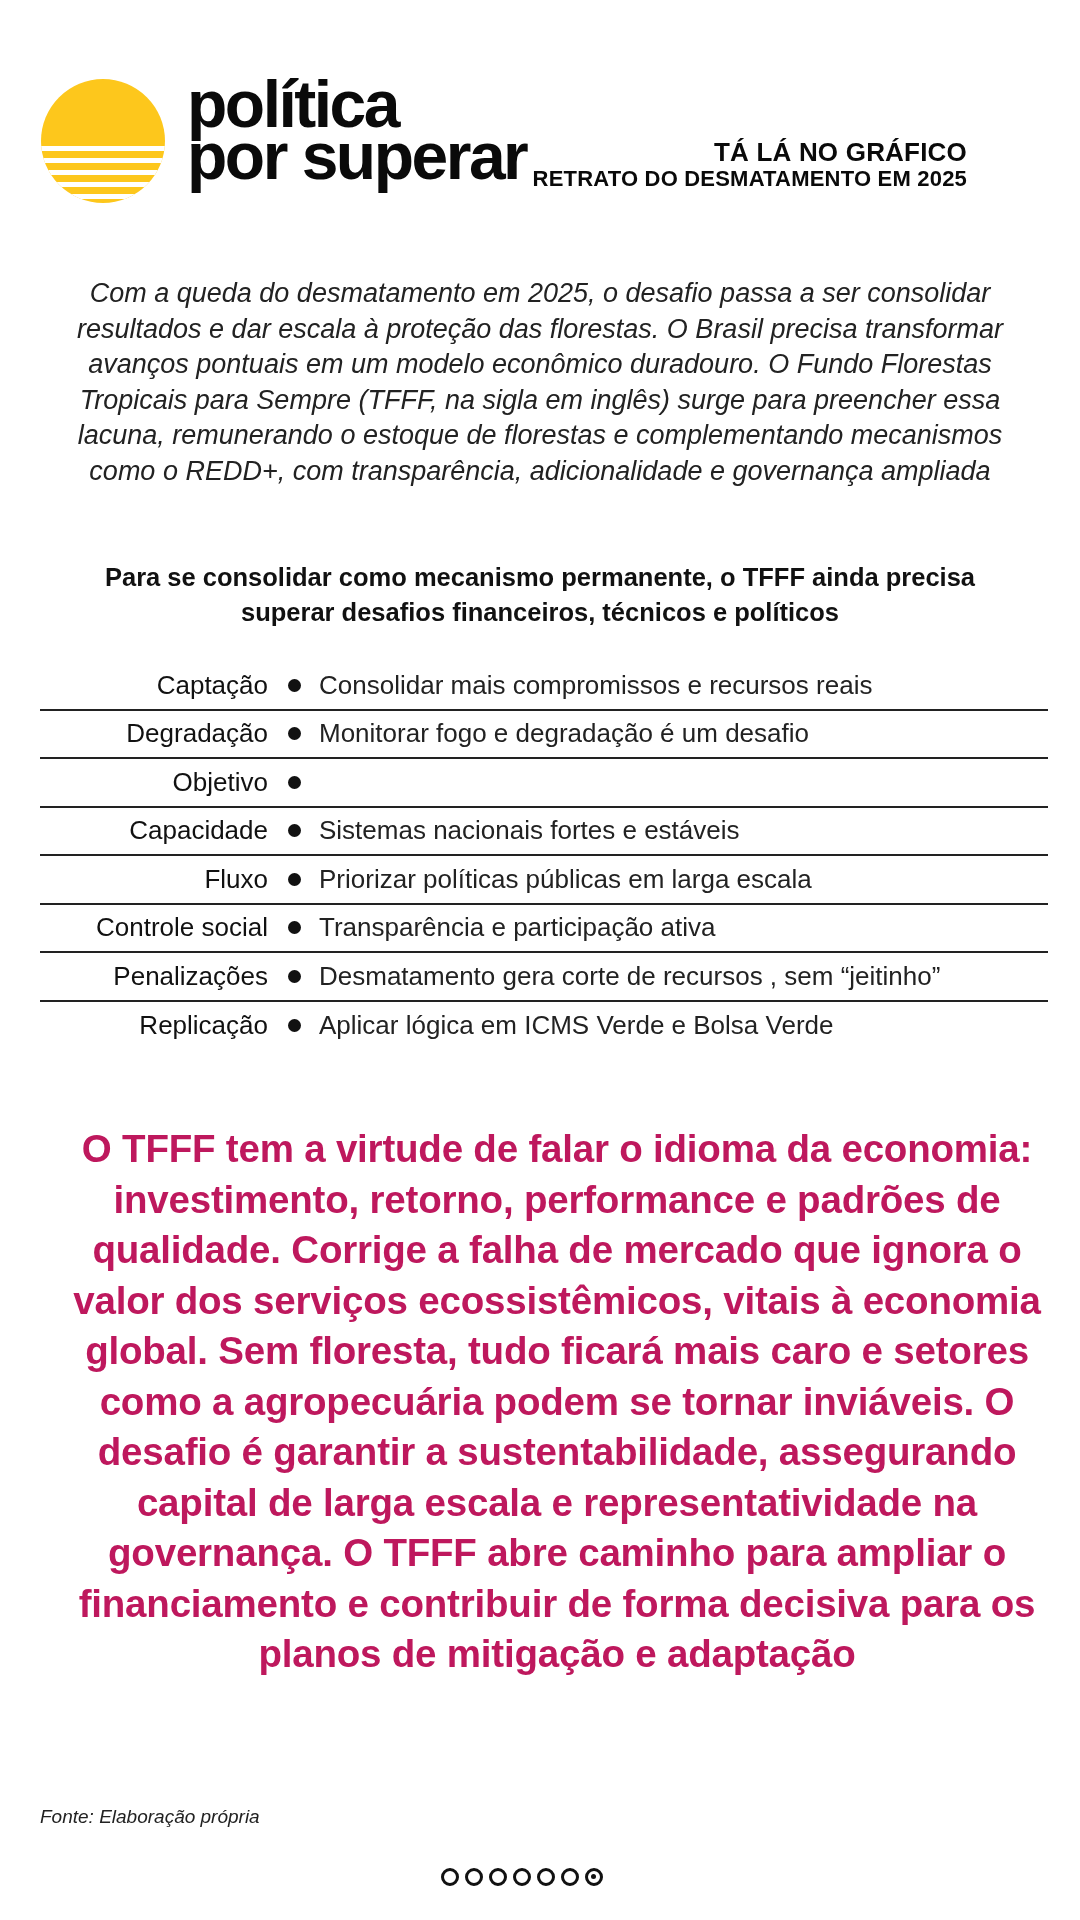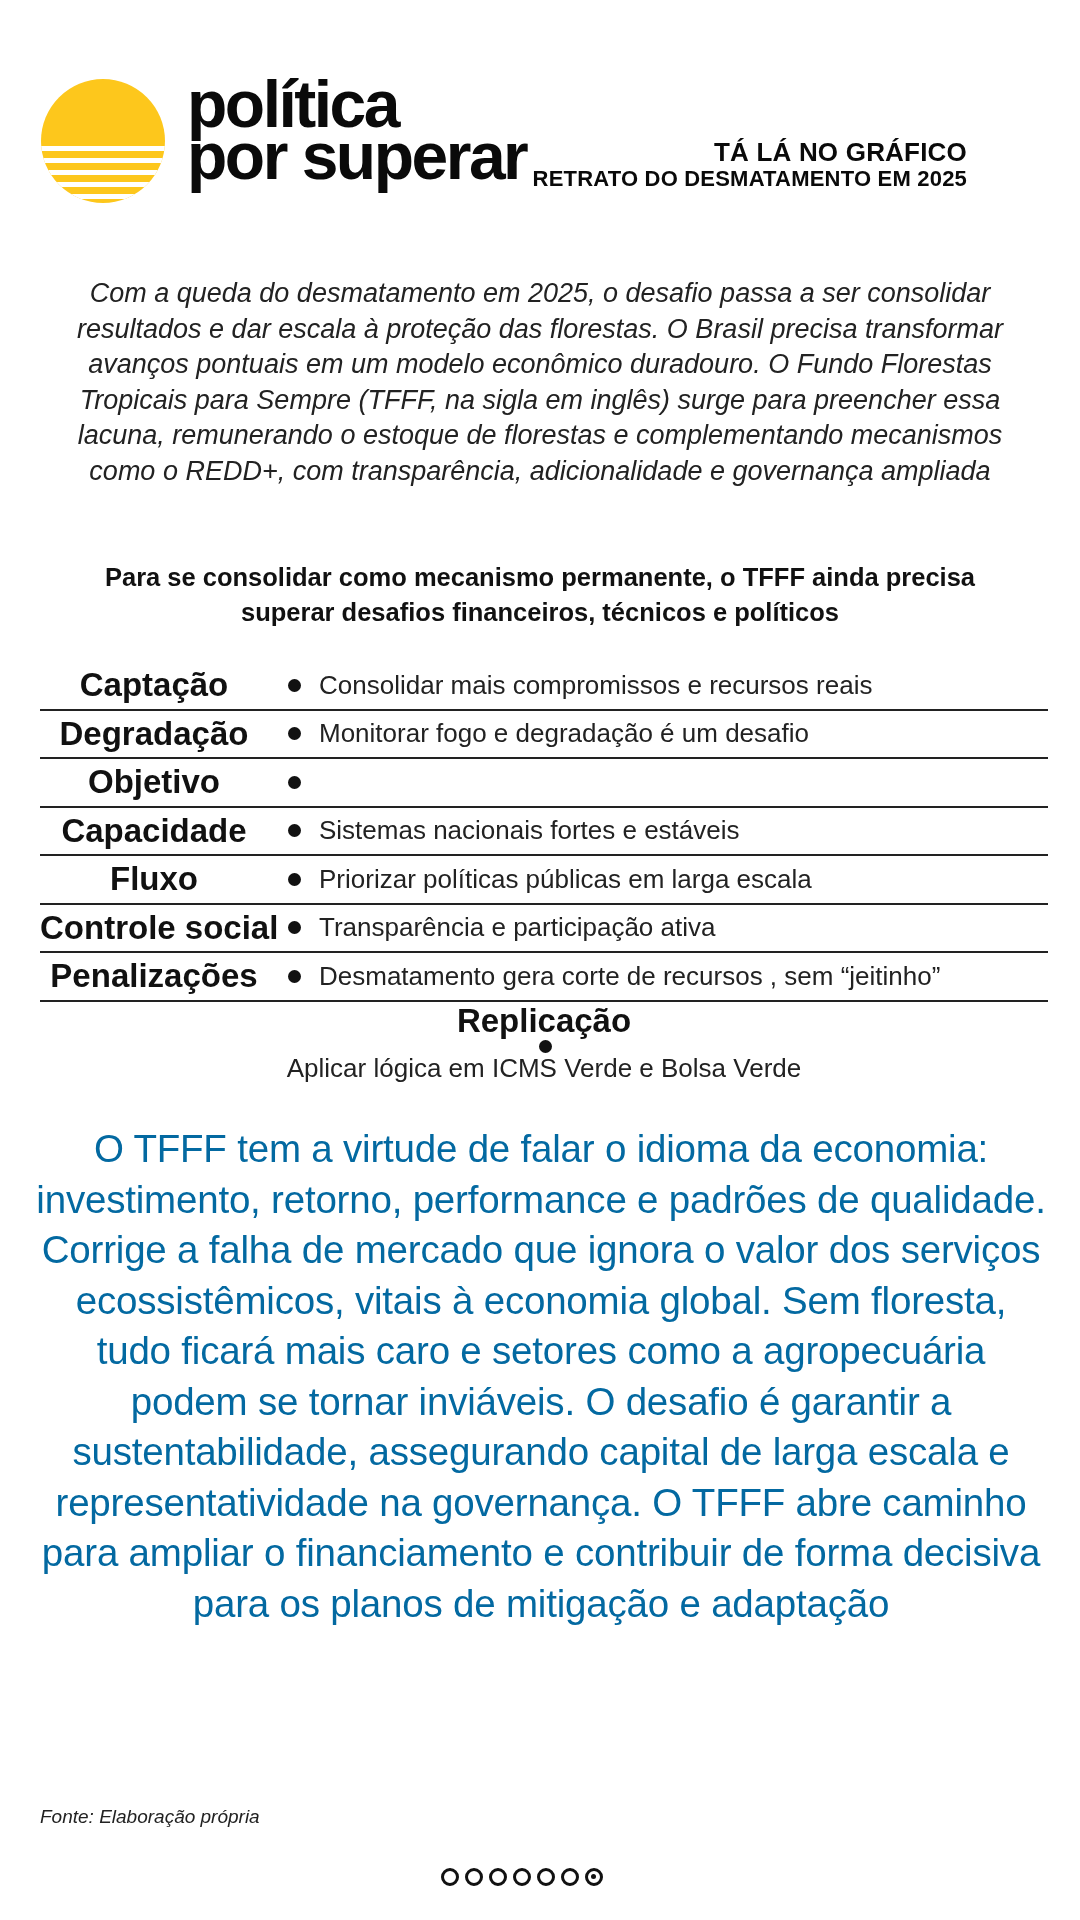--- a/index.html
+++ b/index.html
@@ -12,26 +12,26 @@
     .kicker { position:absolute; right:33px; top:138px; text-align:right; font-weight:700; color:#0a0a0a; }
     .kicker .k1 { font-size:26px; line-height:28px; letter-spacing:0.2px; }
     .kicker .k2 { font-size:22px; line-height:26px; letter-spacing:0.2px; }
 
     .intro { position:absolute; left:50px; top:276px; width:980px; text-align:center; font-style:italic; font-size:27px; line-height:35.5px; color:#222; }
 
     .subhead { position:absolute; left:60px; top:560px; width:960px; text-align:center; font-weight:700; font-size:25.5px; line-height:35px; color:#111; }
 
     .table { position:absolute; left:40px; top:662px; width:1008px; }
     .row { display:flex; align-items:center; height:48.5px; border-bottom:2px solid #222; box-sizing:border-box; }
-    .row:last-child { border-bottom:none;flex-direction:column; }
-    .row .label { width:228px; text-align:center; font-weight:700; font-size:33px; color:#111; white-space:nowrap; }
+    .row:last-child { border-bottom:none; }
+    .row .label { width:228px; text-align:right; font-weight:400; font-size:26px; color:#111; white-space:nowrap; }
     .row .dot { width:13px; height:13px; border-radius:50%; background:#111; margin:0 18px 0 20px; flex:0 0 auto; }
     .row .desc { font-size:26px; color:#222; white-space:nowrap; }
 
-    .quote { position:absolute; left:36px; top:1124px; width:1010px; text-align:center; font-weight:400; font-size:38.5px; line-height:50.5px; color:#0369a1; letter-spacing:-0.2px; }
+    .quote { position:absolute; left:52px; top:1124px; width:1010px; text-align:center; font-weight:700; font-size:38.5px; line-height:50.5px; color:#be185d; letter-spacing:-0.2px; }
 
     .source { position:absolute; left:40px; top:1806px; font-style:italic; font-size:19px; color:#222; }
 
     .pager { position:absolute; left:441px; top:1868px; display:flex; gap:6px; }
     .pager .pg { width:18px; height:18px; border:3.5px solid #111; border-radius:50%; box-sizing:border-box; position:relative; }
     .pager .pg.active::after { content:""; position:absolute; left:3px; top:3px; width:5px; height:5px; background:#111; border-radius:50%; }
   </style>
 </head>
 <body>
 

